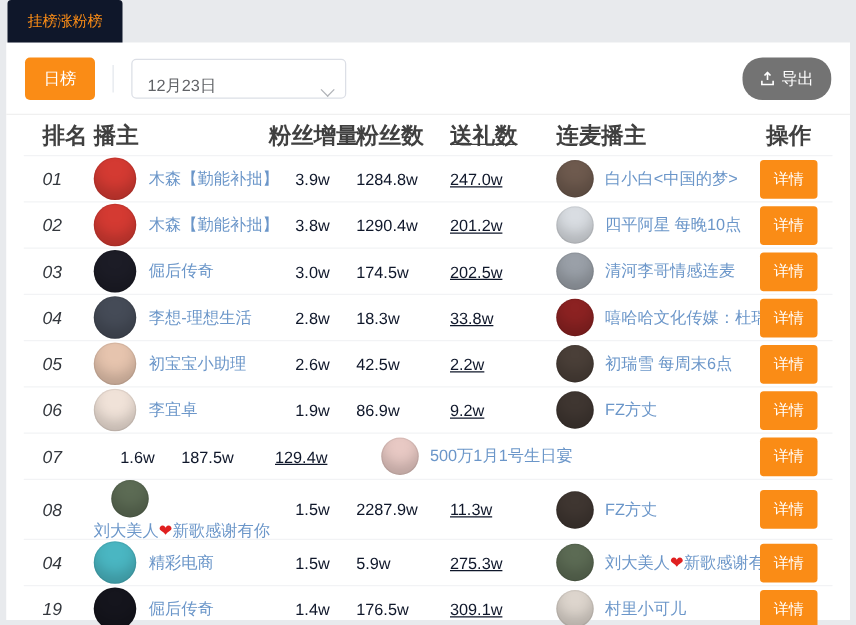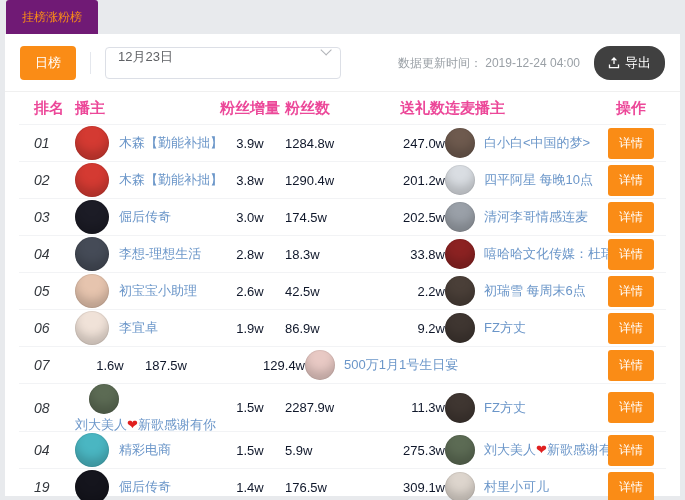--- a/index.html
+++ b/index.html
@@ -6,60 +6,60 @@
   html,body { width: 685px; height: 500px; overflow: hidden; }
   body {
     background: #e8eaed;
     font-family: "Liberation Sans", "DejaVu Sans", sans-serif;
     font-size: 13px;
     color: #606266;
   }
   
   .tabstrip { height: 34px; background: #e8eaed; display: flex; align-items: flex-end; padding-left: 6px; }
   .tab-active {
-    background: #701a75; color: #fa8c16; font-size: 12px;
+    background: #0f172a; color: #fa8c16; font-size: 12px;
     padding: 9px 16px 8px; border-radius: 3px 3px 0 0; cursor: pointer;
   }
   
   .card { background: #fff; margin: 0 5px; height: 462px; }
   .toolbar { display: flex; align-items: center; padding: 12px 15px 11px; }
   .btn-range {
     background: #fa8c16; color: #fff; border: none; border-radius: 4px;
     font-size: 13px; padding: 8px 15px; cursor: pointer;
   }
   .vdivider { width: 1px; height: 22px; background: #e4e7ed; margin: 0 14px; }
   .select {
-    width: 236px; height: 32px; border: 1px solid #dcdfe6; border-radius: 4px;
-    display: flex; align-items: flex-start; justify-content: space-between;
+    width: 172px; height: 32px; border: 1px solid #dcdfe6; border-radius: 4px;
+    display: flex; align-items: flex-end; justify-content: space-between;
     padding: 0 12px; background: #fff; cursor: pointer; color: #606266;
   }
   .chevron {
     width: 8px; height: 8px; border-right: 1.5px solid #b0b3b8; border-bottom: 1.5px solid #b0b3b8;
     transform: rotate(45deg) translateY(-3px);
   }
   .toolbar .spacer { flex: 1; }
   .update-time { font-size: 12px; color: #9aa0a6; margin-right: 14px; }
   .btn-export {
-    background: #404040; color: #fff; border: none; border-radius: 16px;
+    background: #737373; color: #fff; border: none; border-radius: 16px;
     font-size: 13px; padding: 8px 14px; cursor: pointer;
     display: inline-flex; align-items: center; gap: 5px;
   }
   
   .table { border-top: 1px solid #f0f0f0; padding: 0 14px; }
   .thead, .trow { display: flex; align-items: center; }
-  .thead { height: 32px; color: #ec4899; font-weight: bold; font-size: 15px; }
+  .thead { height: 32px; color: #404040; font-weight: bold; font-size: 18px; }
   .trow { height: 37px; border-top: 1px solid #f2f3f5; }
   .trow:first-of-type { border-top: none; }
   .trow.tall { height: 48px; }
   .c { flex-shrink: 0; white-space: nowrap; }
   .col-rank { width: 56px; padding-left: 15px; }
   .col-bro  { width: 140px; display: flex; align-items: center; overflow: visible; }
   .col-inc  { width: 70px; text-align: center; }
   .col-fans { width: 75px; }
-  .col-gift { width: 85px; text-align: right; }
+  .col-gift { width: 85px; text-align: left; text-decoration: underline; }
   .col-link { flex: 1 1 auto; display: flex; align-items: center; overflow: visible; min-width: 0; }
   .col-act  { width: 70px; text-align: center; flex-shrink: 0; }
   .rank-num { font-style: italic; font-weight: normal; color: #33373d; font-size: 14px; }
   .av { border-radius: 50%; display: inline-block; flex-shrink: 0;
         box-shadow: inset 0 0 0 1px rgba(0,0,0,.06), inset 0 -8px 10px rgba(0,0,0,.18); }
   .av36 { width: 34px; height: 34px; margin-right: 10px; }
   .av30 { width: 30px; height: 30px; margin-right: 9px; }
   .bname, .lname { color: #6b96c9; cursor: pointer; font-size: 13px; }
   .heart { color: #e02020; }
   .col-bro.stacked { display: block; padding-top: 2px; }
@@ -81,21 +81,20 @@
 <div class="card">
 
   <div class="toolbar">
     <button class="btn-range">日榜</button>
     <span class="vdivider"></span>
     <div class="select">
       <span>12月23日</span>
       <span class="chevron"></span>
     </div>
     <span class="spacer"></span>
-    <span class="update-time">数据更新时间： 2019-12-24 04:00</span>
     <button class="btn-export">
       <span style="display:inline-flex;">
         <svg width="12" height="12" viewBox="0 0 12 12">
             <path d="M6 1.2 L6 7 M3.6 3.4 L6 1 L8.4 3.4 M1.5 7.6 L1.5 10.6 L10.5 10.6 L10.5 7.6" stroke="#fff" fill="none" stroke-width="1.3"></path>
           </svg>
       </span>
       <span>导出</span>
     </button>
   </div>
 

